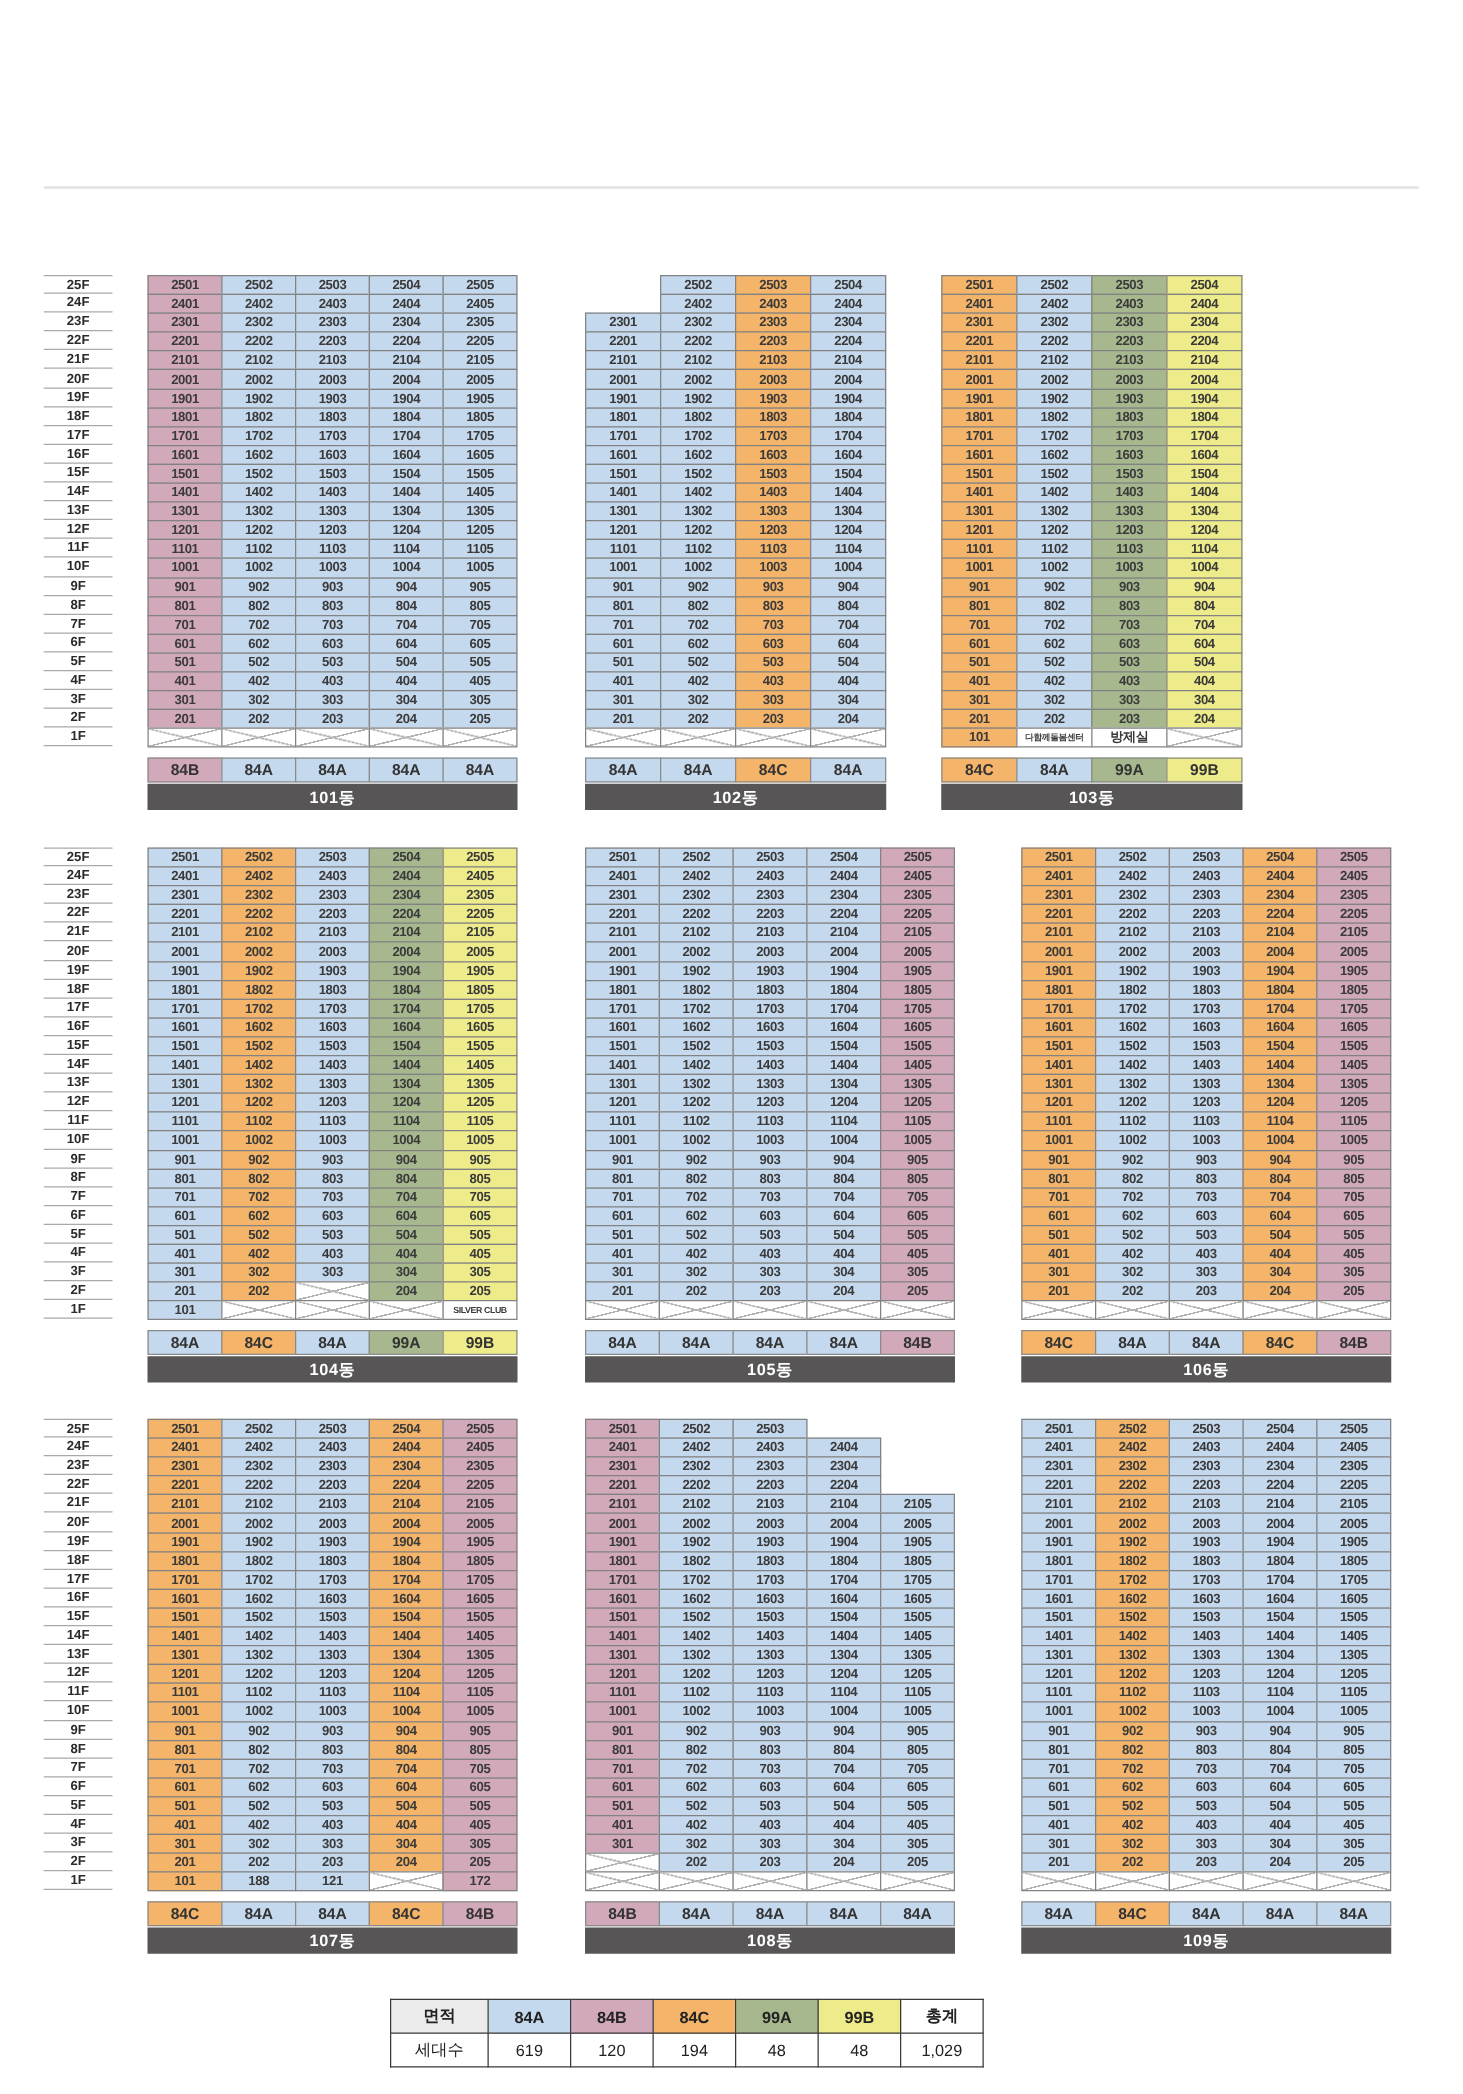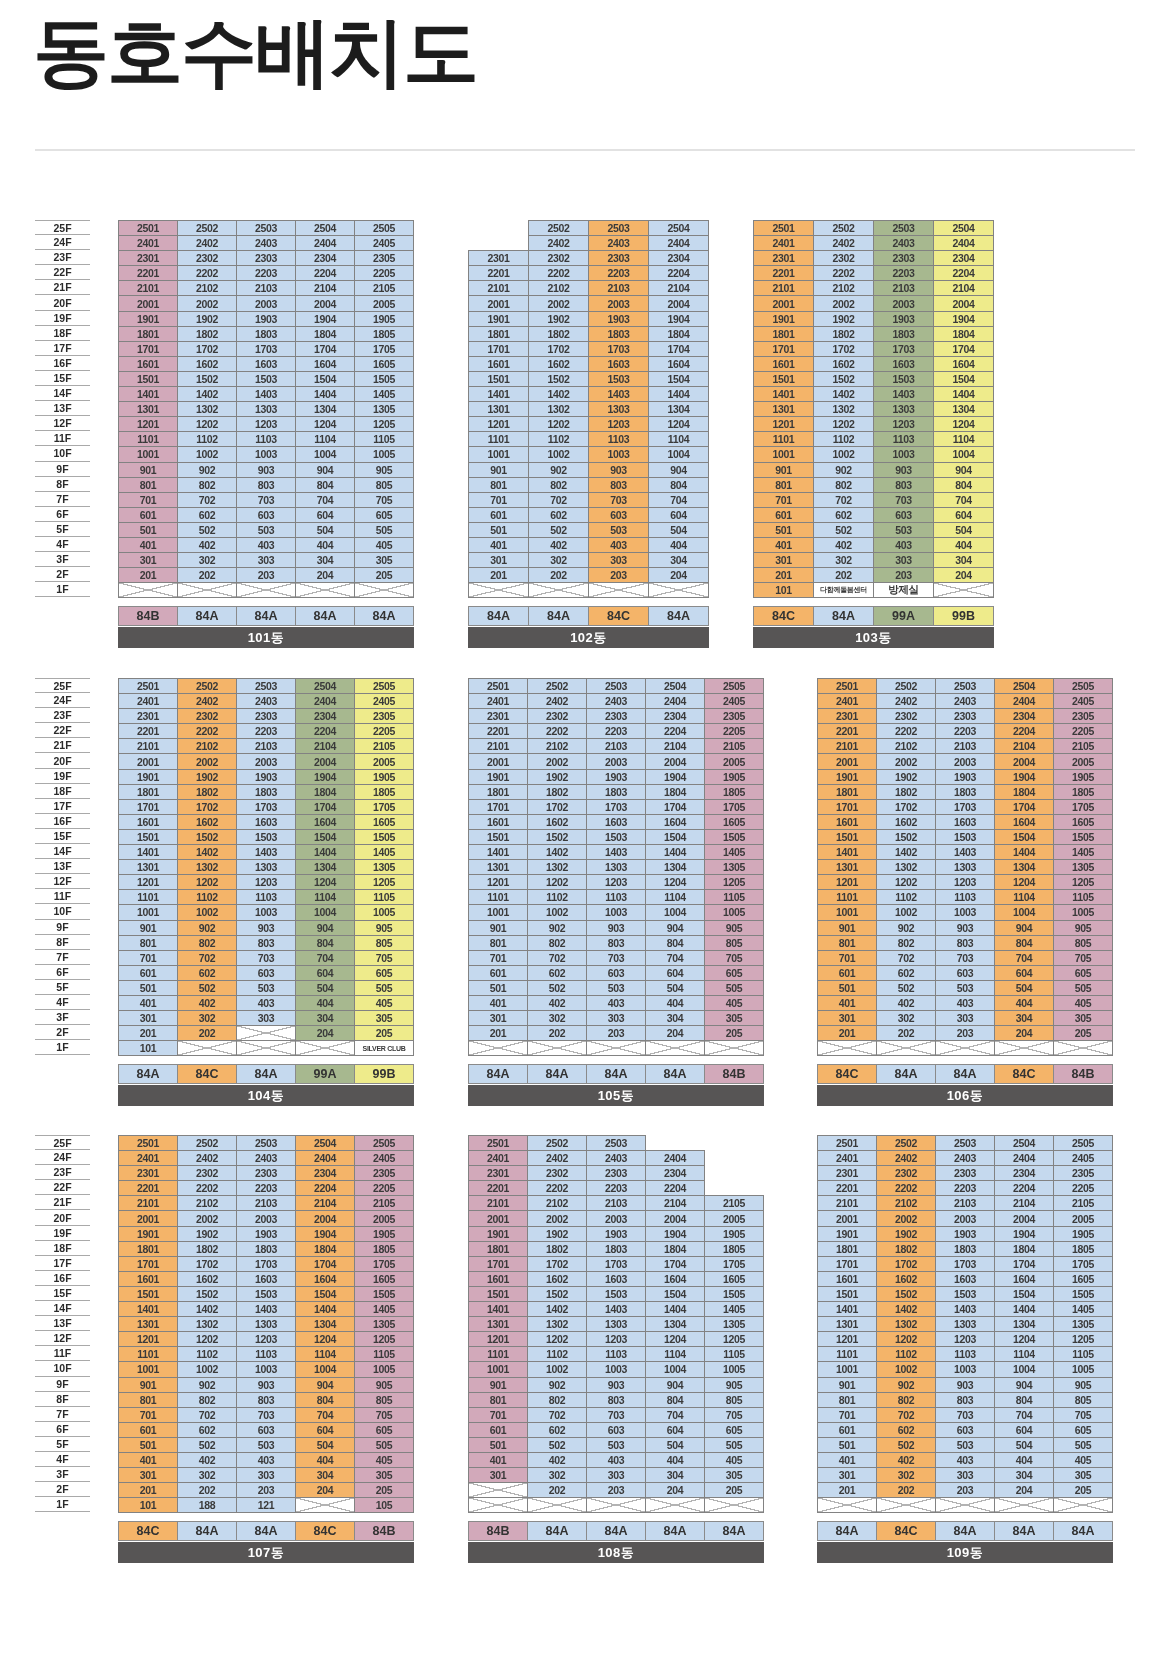--- a/index.html
+++ b/index.html
@@ -38,21 +38,20 @@
   #summary{position:absolute;left:312px;top:1599px;border-collapse:collapse;}
   #summary td{box-sizing:border-box;border:1px solid #3a3a3a;height:27px;width:66px;
        text-align:center;vertical-align:middle;font-size:13px;color:#222;}
   #summary td.first{width:78px;}
   #summary tr.hdr td{font-weight:700;}
 </style>
 </head>
 <body>
 
 <div id="page">
-  <div class="page-title">동호수배치도</div>
   <div class="divider"></div>
   <div id="buildings-area">
       <div class="brow" style="top: 220px;">
         <div class="floorcol">
           <div class="flabel">25F</div>
           <div class="flabel">24F</div>
           <div class="flabel">23F</div>
           <div class="flabel">22F</div>
           <div class="flabel">21F</div>
           <div class="flabel">20F</div>
@@ -1087,21 +1086,21 @@
               <div class="cell" style="background: rgb(210, 169, 186);">1105</div>
               <div class="cell" style="background: rgb(210, 169, 186);">1005</div>
               <div class="cell" style="background: rgb(210, 169, 186);">905</div>
               <div class="cell" style="background: rgb(210, 169, 186);">805</div>
               <div class="cell" style="background: rgb(210, 169, 186);">705</div>
               <div class="cell" style="background: rgb(210, 169, 186);">605</div>
               <div class="cell" style="background: rgb(210, 169, 186);">505</div>
               <div class="cell" style="background: rgb(210, 169, 186);">405</div>
               <div class="cell" style="background: rgb(210, 169, 186);">305</div>
               <div class="cell" style="background: rgb(210, 169, 186);">205</div>
-              <div class="cell" style="background: rgb(210, 169, 186);">105</div>
+              <div class="cell" style="background: rgb(210, 169, 186);">172</div>
             </div>
           </div>
           <div class="labels">
             <div class="tlab" style="width: 60px; background: rgb(244, 180, 105);">84C</div>
             <div class="tlab" style="width: 60px; background: rgb(197, 217, 238);">84A</div>
             <div class="tlab" style="width: 60px; background: rgb(197, 217, 238);">84A</div>
             <div class="tlab" style="width: 60px; background: rgb(244, 180, 105);">84C</div>
             <div class="tlab" style="width: 60px; background: rgb(210, 169, 186);">84B</div>
           </div>
           <div class="bar" style="width: 296px;">107동</div>
@@ -1393,13 +1392,35 @@
             <div class="tlab" style="width: 60px; background: rgb(244, 180, 105);">84C</div>
             <div class="tlab" style="width: 60px; background: rgb(197, 217, 238);">84A</div>
             <div class="tlab" style="width: 60px; background: rgb(197, 217, 238);">84A</div>
             <div class="tlab" style="width: 60px; background: rgb(197, 217, 238);">84A</div>
           </div>
           <div class="bar" style="width: 296px;">109동</div>
         </div>
       </div>
     </div>
 
+  <table id="summary">
+    <tbody>
+        <tr class="hdr">
+      <td class="first" style="background:#ebebeb">면적</td>
+      <td style="background: rgb(197, 217, 238);">84A</td>
+      <td style="background: rgb(210, 169, 186);">84B</td>
+      <td style="background: rgb(244, 180, 105);">84C</td>
+      <td style="background: rgb(167, 184, 143);">99A</td>
+      <td style="background: rgb(238, 235, 139);">99B</td>
+      <td>총계</td>
+    </tr>
+    <tr>
+      <td class="first">세대수</td>
+      <td>619</td>
+      <td>120</td>
+      <td>194</td>
+      <td>48</td>
+      <td>48</td>
+      <td>1,029</td>
+    </tr>
+  </tbody>
+    </table>
 </div>
 
 </body></html>

